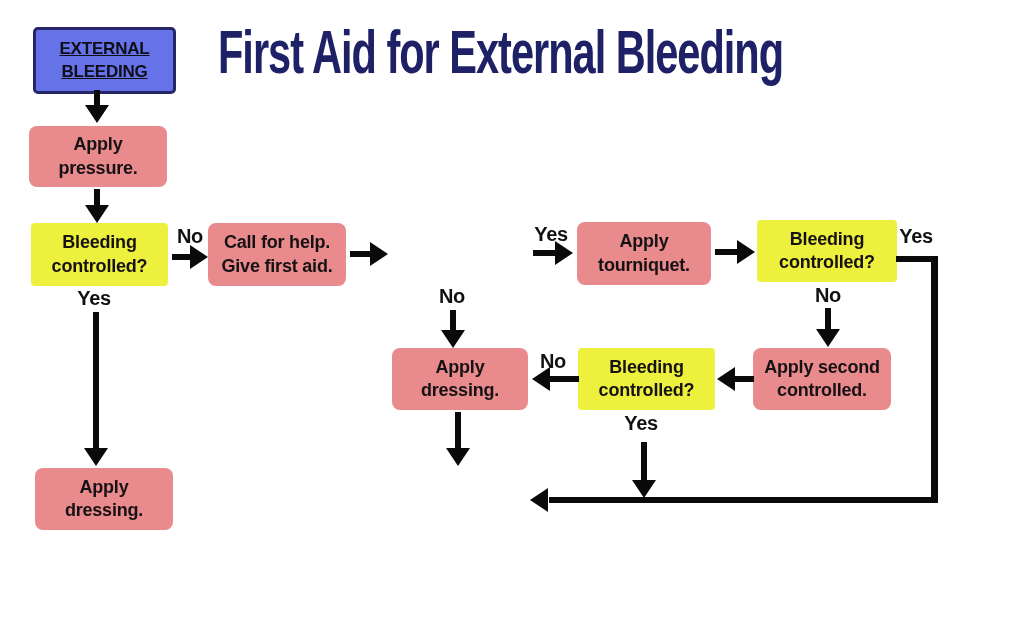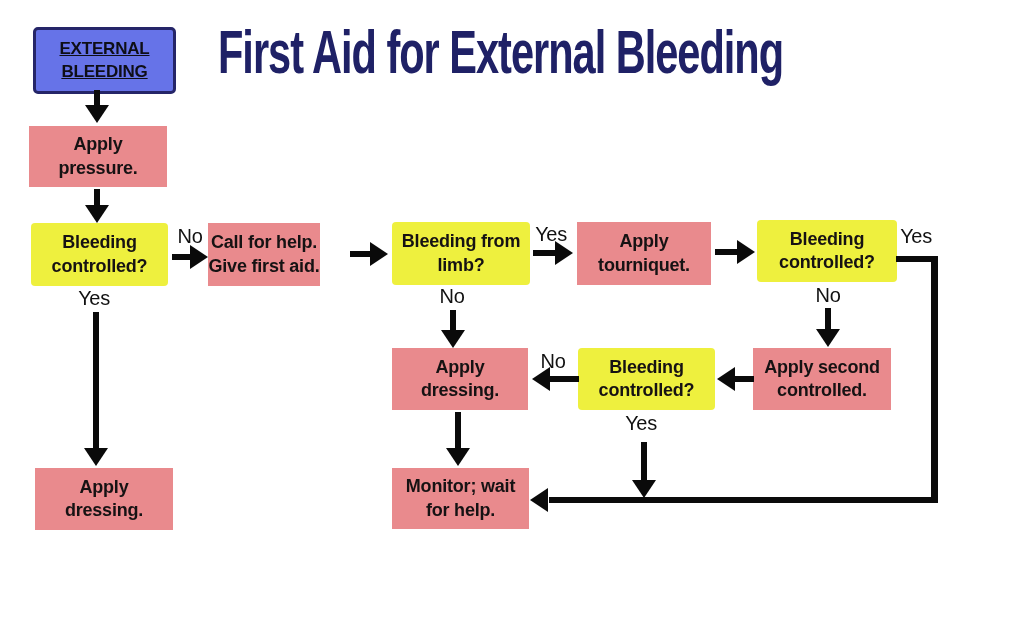--- a/index.html
+++ b/index.html
@@ -13,24 +13,24 @@
     display:inline-block; font-size:62px; letter-spacing:-1.5px;
     transform:scaleX(0.67); transform-origin:left top; white-space:nowrap;
   }
   .node {
     position:absolute; display:flex; align-items:center; justify-content:center;
     text-align:center; font-weight:bold; font-size:18px; line-height:1.3;
     letter-spacing:-0.2px; color:var(--box-text,#161213);
   }
   .node span { white-space:pre-line; }
   .node.yellow { background:var(--yellow,#eef03e); border-radius:4px; }
-  .node.pink   { background:var(--pink,#e98a8d); border-radius:0; }
+  .node.pink   { background:var(--pink,#e98a8d); border-radius:8px; }
   .node.blue   { background:var(--blue,#6673e8); border:3px solid var(--blue-border,#252568);
                  border-radius:5px; font-size:17px; color:#0e0e16;text-decoration:underline; }
-  .edge-label { position:absolute; font-weight:normal; font-size:20px;
+  .edge-label { position:absolute; font-weight:bold; font-size:20px;
                 color:var(--label-text,#111); text-align:center; letter-spacing:-0.3px; }
   .shaft { position:absolute; background:var(--arrow,#0a0a0a); }
   .head  { position:absolute; width:0; height:0; }
   .head.down  { border-left:12px solid transparent; border-right:12px solid transparent;
                 border-top:18px solid var(--arrow,#0a0a0a); }
   .head.right { border-top:12px solid transparent; border-bottom:12px solid transparent;
                 border-left:18px solid var(--arrow,#0a0a0a); }
   .head.left  { border-top:12px solid transparent; border-bottom:12px solid transparent;
                 border-right:18px solid var(--arrow,#0a0a0a); }
 </style>
@@ -49,29 +49,25 @@
   <div class="node pink" style="left:29px;top:126px;width:138px;height:61px">
     <span>Apply
 pressure.</span>
   </div>
 
   <div class="node yellow" style="left:31px;top:223px;width:137px;height:63px">
     <span>Bleeding
 controlled?</span>
   </div>
 
-  <div class="node pink" style="left:208px;top:223px;width:112px;height:63px">
+  <div class="node pink" style="left:208px;top:223px;width:138px;height:63px">
     <span>Call for help.
 Give first aid.</span>
   </div>
 
-  <div class="node yellow" style="left:392px;top:222px;width:138px;height:63px">
-    <span>Bleeding from
-limb?</span>
-  </div>
 
   <div class="node pink" style="left:577px;top:222px;width:134px;height:63px">
     <span>Apply
 tourniquet.</span>
   </div>
 
   <div class="node yellow" style="left:757px;top:220px;width:140px;height:62px">
     <span>Bleeding
 controlled?</span>
   </div>
@@ -84,24 +80,20 @@
   <div class="node yellow" style="left:578px;top:348px;width:137px;height:62px">
     <span>Bleeding
 controlled?</span>
   </div>
 
   <div class="node pink" style="left:392px;top:348px;width:136px;height:62px">
     <span>Apply
 dressing.</span>
   </div>
 
-  <div class="node pink" style="left:392px;top:468px;width:137px;height:61px">
-    <span>Monitor; wait
-for help.</span>
-  </div>
 
   <div class="node pink" style="left:35px;top:468px;width:138px;height:62px">
     <span>Apply
 dressing.</span>
   </div>
 
   <div class="edge-label" style="left:170px;top:225px;width:40px">No</div>
   <div class="edge-label" style="left:69px;top:287px;width:50px">Yes</div>
   <div class="edge-label" style="left:526px;top:223px;width:50px">Yes</div>
   <div class="edge-label" style="left:432px;top:285px;width:40px">No</div>

